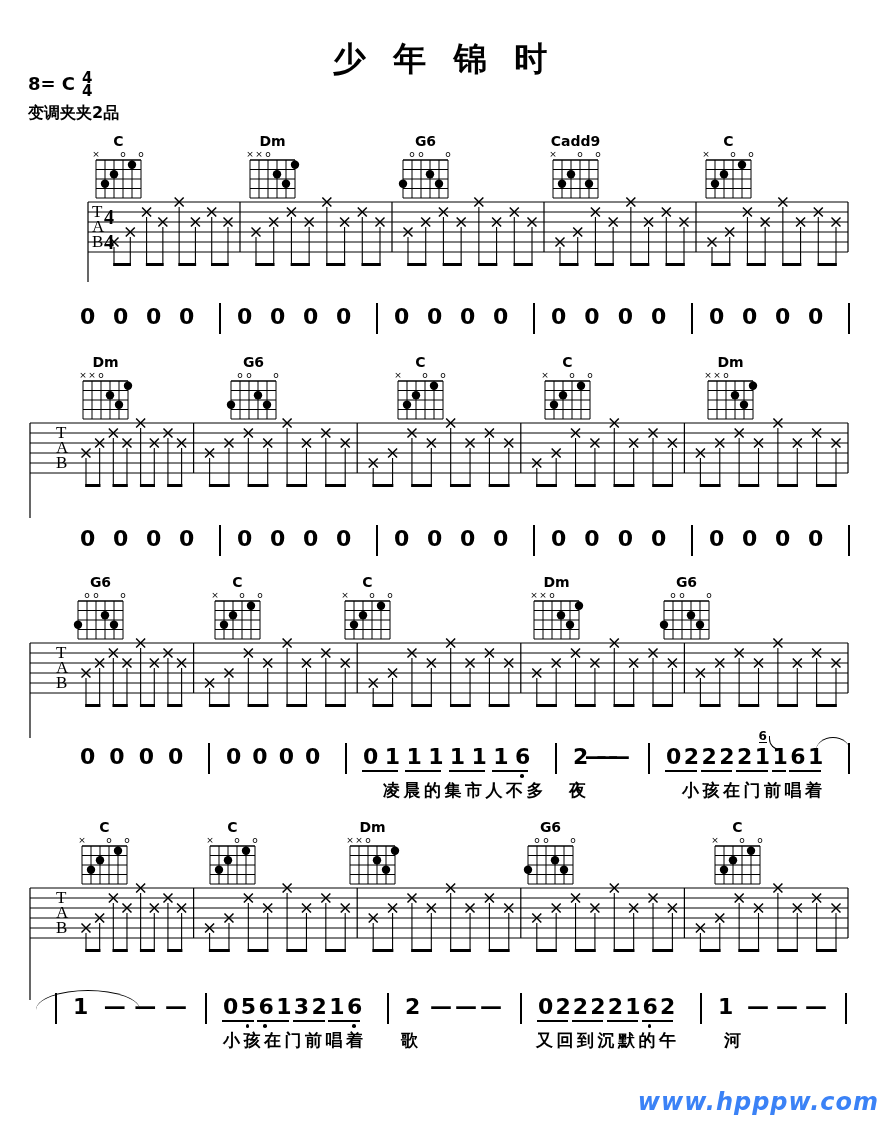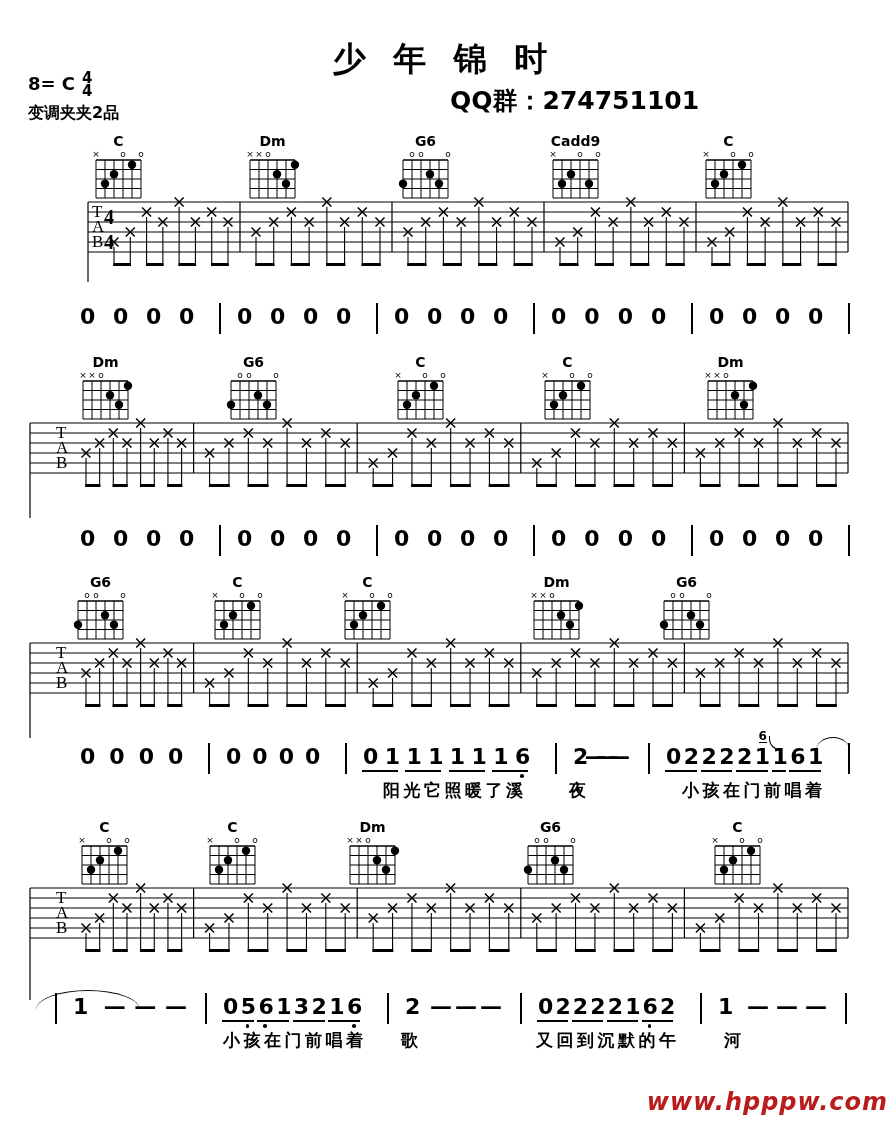--- a/index.html
+++ b/index.html
@@ -7,22 +7,22 @@
          font-family:"DejaVu Sans",sans-serif;}
   .title{position:absolute;top:14px;left:0;width:100%;text-align:center;
          font-size:33px;font-weight:700;letter-spacing:8px;margin-top:23px;}
   .keyline{position:absolute;left:28px;top:72px;font-size:18px;font-weight:700;}
   .frac{display:inline-block;vertical-align:-6px;margin-left:7px;text-align:center;
         font-size:15px;font-weight:700;line-height:13px;}
   .frac span{display:block;}
   .capo{position:absolute;left:28px;top:103px;font-size:16px;font-weight:700;}
   .qq{position:absolute;left:450px;top:84px;font-size:25px;font-weight:800;}
   .credits{position:absolute;left:702px;top:58px;font-size:15px;font-weight:700;line-height:22px;white-space:nowrap;}
-  .wm{position:absolute;right:0;top:1088px;font-size:24px;font-weight:800;font-style:italic;
-      color:#b91c1c;letter-spacing:1px;}
+  .wm{position:absolute;right:9px;top:1088px;font-size:24px;font-weight:800;font-style:italic;
+      color:#3b82f6;letter-spacing:1px;}
   .syslayer,.rowlayer{position:absolute;left:0;top:0;}
   .sysvg{position:absolute;left:0;width:888px;height:185px;}
   .numrow{position:absolute;left:0;width:888px;height:78px;}
   .num{position:absolute;top:2px;font-size:22px;font-weight:600;font-family:"DejaVu Sans",sans-serif;}
   .vbar{position:absolute;top:1px;width:1.5px;height:31px;background:#000;}
   .uline{position:absolute;top:28px;height:1.7px;background:#000;}
   .ldot{position:absolute;top:32px;width:3.5px;height:3.5px;border-radius:50%;background:#000;}
   .lyr{position:absolute;top:37px;font-size:17px;font-weight:700;letter-spacing:3.5px;white-space:nowrap;}
   .arc{position:absolute;border-top:1.7px solid #000;
        border-radius:50% 50% 0 0 / 100% 100% 0 0;background:transparent;}
@@ -33,21 +33,20 @@
 </head>
 <body>
 
 <div id="sheet">
   <div class="title">少 年 锦 时</div>
 
   <div class="keyline">
     <span>8= C</span><span class="frac"><span>4</span><span>4</span></span>
   </div>
   <div class="capo">变调夹夹2品</div>
-  <div class="qq">QQ群：274751101</div>
 
 
   <div class="syslayer" id="systems">
       <svg width="888" height="185" viewBox="0 0 888 185" class="sysvg" style="top: 132px;">
         <g>
           <text x="118.5" y="14" text-anchor="middle" font-size="14" font-weight="700" font-family="&quot;DejaVu Sans&quot;,sans-serif">C</text>
           <line x1="96" y1="28" x2="96" y2="66" stroke="#000" stroke-width="1"></line>
           <line x1="105" y1="28" x2="105" y2="66" stroke="#000" stroke-width="1"></line>
           <line x1="114" y1="28" x2="114" y2="66" stroke="#000" stroke-width="1"></line>
           <line x1="123" y1="28" x2="123" y2="66" stroke="#000" stroke-width="1"></line>
@@ -1160,21 +1159,21 @@
         <div class="num" style="left: 449.857px;">1</div>
         <div class="num" style="left: 471.571px;">1</div>
         <div class="num" style="left: 493.286px;">1</div>
         <div class="num" style="left: 515px;">6</div>
         <div class="vbar" style="left: 555px;"></div>
         <div class="uline" style="left: 362px; width: 35.7143px;"></div>
         <div class="uline" style="left: 405.429px; width: 35.7143px;"></div>
         <div class="uline" style="left: 448.857px; width: 35.7143px;"></div>
         <div class="uline" style="left: 492.286px; width: 35.7143px;"></div>
         <div class="ldot" style="left: 520px;"></div>
-        <div class="lyr" style="left: 383px;">阳光它照暖了溪</div>
+        <div class="lyr" style="left: 383px;">凌晨的集市人不多</div>
         <div class="num" style="left: 573px;">2</div>
         <div class="num" style="left: 584.667px;">—</div>
         <div class="num" style="left: 596.333px;">—</div>
         <div class="num" style="left: 608px;">—</div>
         <div class="vbar" style="left: 648px;"></div>
         <div class="lyr" style="left: 569px;">夜</div>
         <div class="num" style="left: 666px;">0</div>
         <div class="num" style="left: 683.75px;">2</div>
         <div class="num" style="left: 701.5px;">2</div>
         <div class="num" style="left: 719.25px;">2</div>

